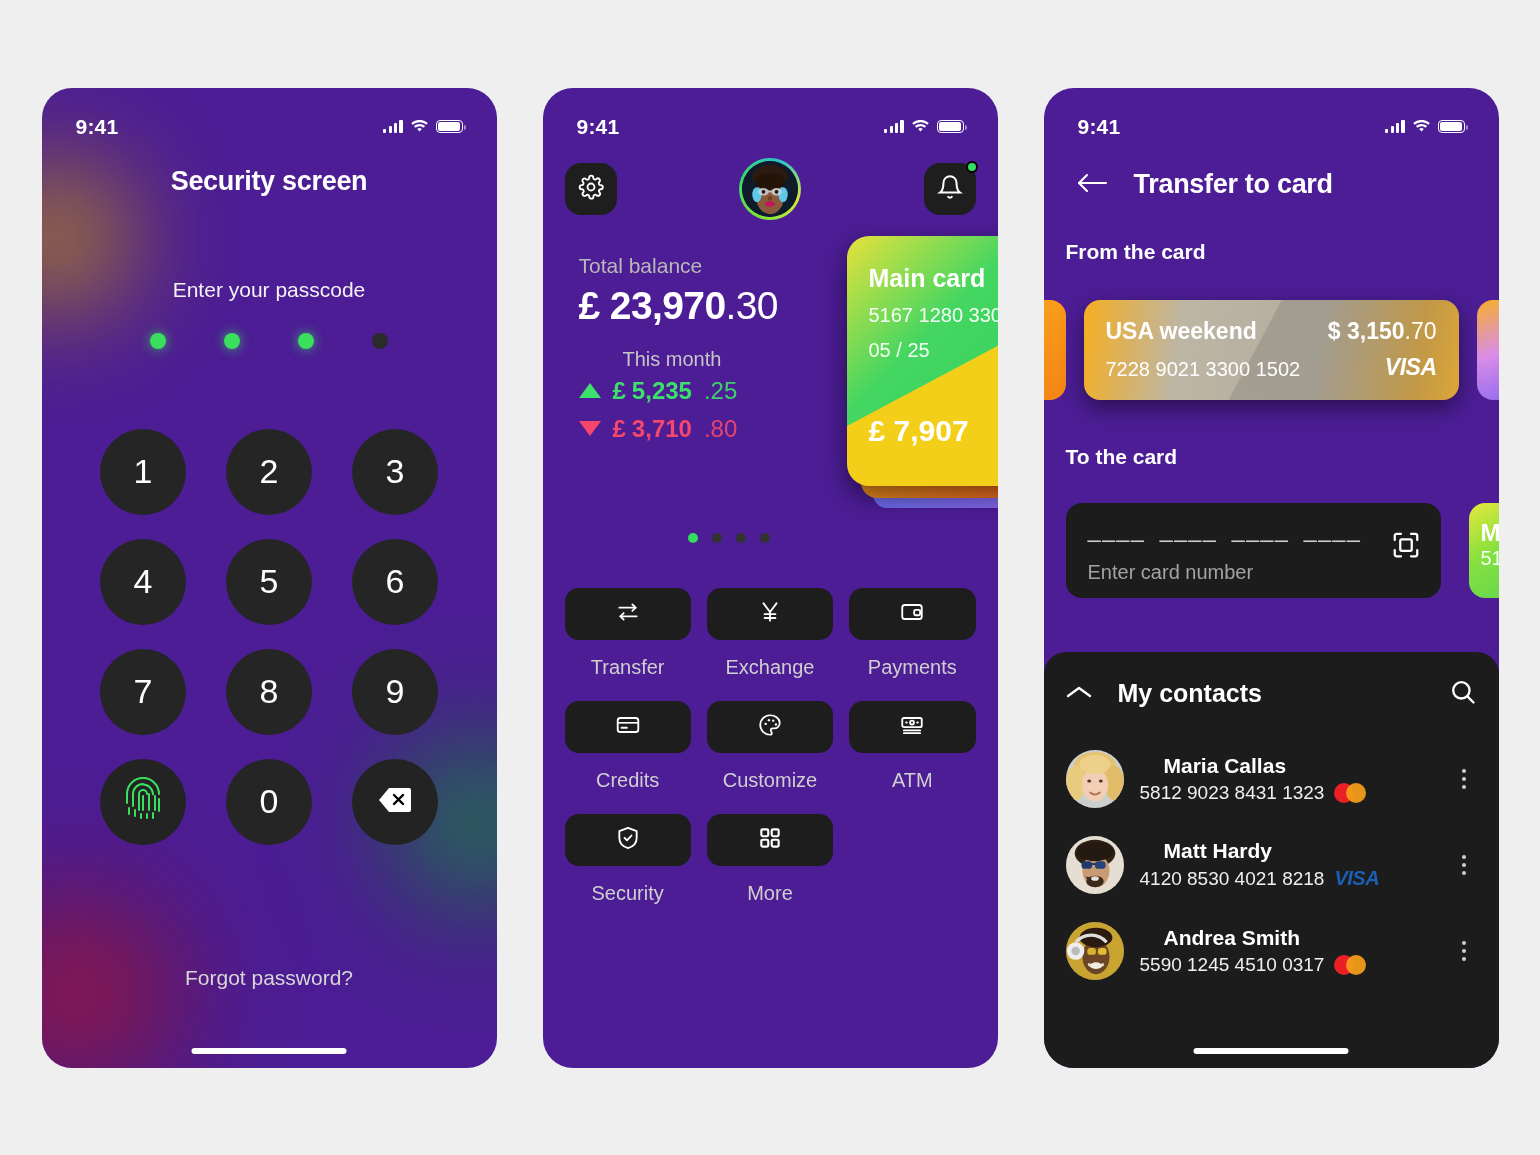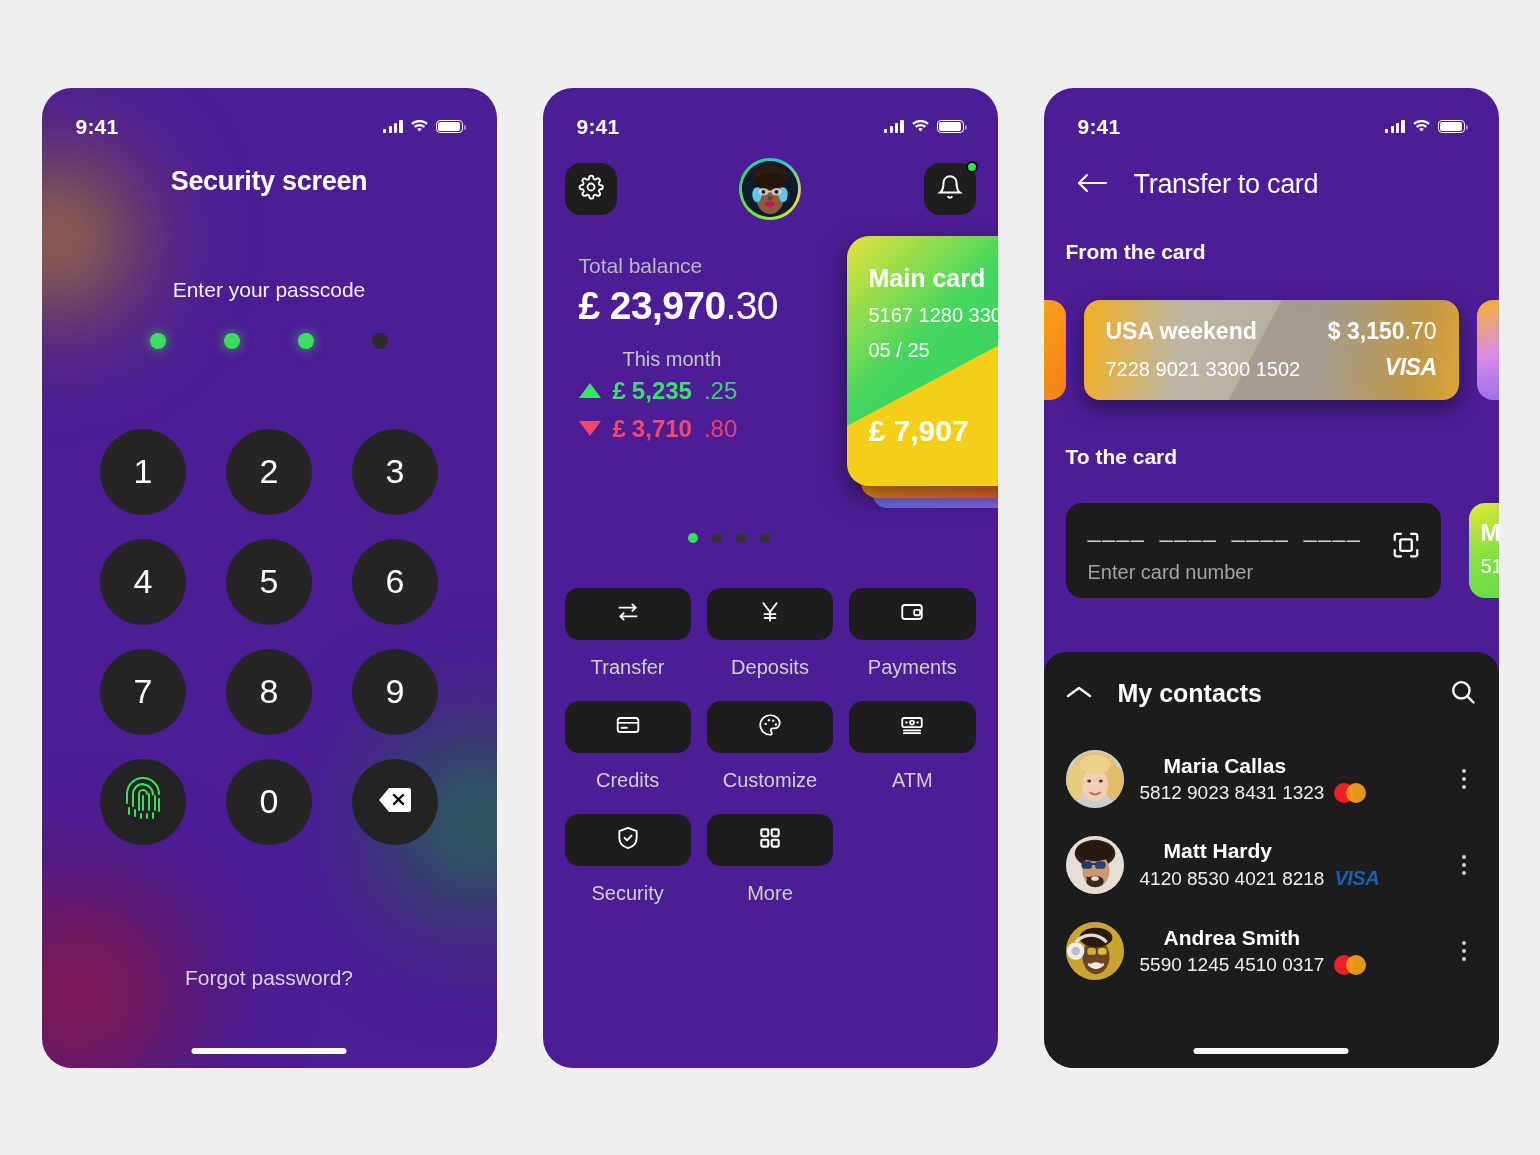--- a/index.html
+++ b/index.html
@@ -170,21 +170,21 @@
     width:100%; height:52px; border-radius:14px; background:#1d1d1d;
     display:flex; align-items:center; justify-content:center;
   }
   .tile-label { margin-top:16px; margin-bottom:14px; color:#cfcfcf; font-size:20px; }
 
   
   .nav {
     position:absolute; top:74px; left:32px; right:32px; height:46px; z-index:8;
     display:flex; align-items:center; gap:26px;
   }
-  .nav-title { color:#fff; font-size:27px; font-weight:400; letter-spacing:-.3px; }
+  .nav-title { color:#fff; font-size:27px; font-weight:700; letter-spacing:-.3px; }
   .sec-head { position:absolute; left:22px; color:#fff; font-size:21px; font-weight:700; z-index:8; }
   .sh1 { top:152px; } .sh2 { top:357px; }
 
   .card-row { position:absolute; top:212px; left:0; right:0; height:105px; z-index:7; }
   .cr-card { position:absolute; border-radius:16px; overflow:hidden; }
   .cr-left {
     left:-20px; top:0; width:42px; height:100px;
     background:linear-gradient(150deg,#f9a01b,#f48416);
   }
   .cr-center {
@@ -213,21 +213,21 @@
     position:absolute; top:26px; left:22px; color:#cfcfcf; font-size:22px; letter-spacing:1.2px;
     font-family:"Liberation Mono", monospace;
   }
   .inp-ph { position:absolute; top:58px; left:22px; color:#a3a3a3; font-size:20px; }
   .scan-ic { position:absolute; top:27px; right:20px; cursor:pointer; }
   .inp-peek {
     position:absolute; right:-18px; top:0; width:48px; height:95px; border-radius:16px; overflow:hidden;
     background:linear-gradient(150deg,#e6e83c 0%, #86e03f 50%, #63d84f 100%);
   }
   .peek-t { position:absolute; top:16px; left:12px; color:#fff; font-size:24px; font-weight:700; }
-  .peek-n { position:absolute; top:52px; left:12px; color:#f2fff2; font-size:20px; }
+  .peek-n { position:absolute; top:44px; left:12px; color:#f2fff2; font-size:20px; }
 
   .contacts {
     position:absolute; left:0; right:0; top:564px; bottom:0;
     background:#1c1c1c; border-radius:22px 22px 0 0; z-index:9; padding:0 22px;
   }
   .ct-head { display:flex; align-items:center; height:84px; gap:26px; }
   .ct-title { color:#fff; font-size:25px; font-weight:700; flex:1; }
   .ct-list { display:flex; flex-direction:column; }
   .ct-item { display:flex; align-items:center; gap:16px; height:86px; cursor:pointer; }
   .ct-av { width:58px;height:58px;border-radius:50%;overflow:hidden;flex:0 0 auto;position:relative;background:#555; }
@@ -456,21 +456,21 @@
         <div class="tile-box">
           <span>
             <svg width="26" height="26" viewBox="0 0 24 24" fill="none" stroke="#fff" stroke-width="1.7" stroke-linecap="round">
               <path d="M6 4l6 8 6-8"></path>
                 <path d="M12 12v8"></path>
                 <path d="M7 14h10"></path>
                 <path d="M7 17.5h10"></path>
             </svg>
           </span>
         </div>
-        <div class="tile-label">Deposits</div>
+        <div class="tile-label">Exchange</div>
       </div>
 
       <div class="tile">
         <div class="tile-box">
           <span>
             <svg width="26" height="26" viewBox="0 0 24 24" fill="none" stroke="#fff" stroke-width="1.7" stroke-linejoin="round">
               <rect x="3" y="5.5" width="18" height="13" rx="2.4"></rect>
               <rect x="14" y="10" width="5.5" height="5" rx="1.3"></rect>
             </svg>
           </span>

